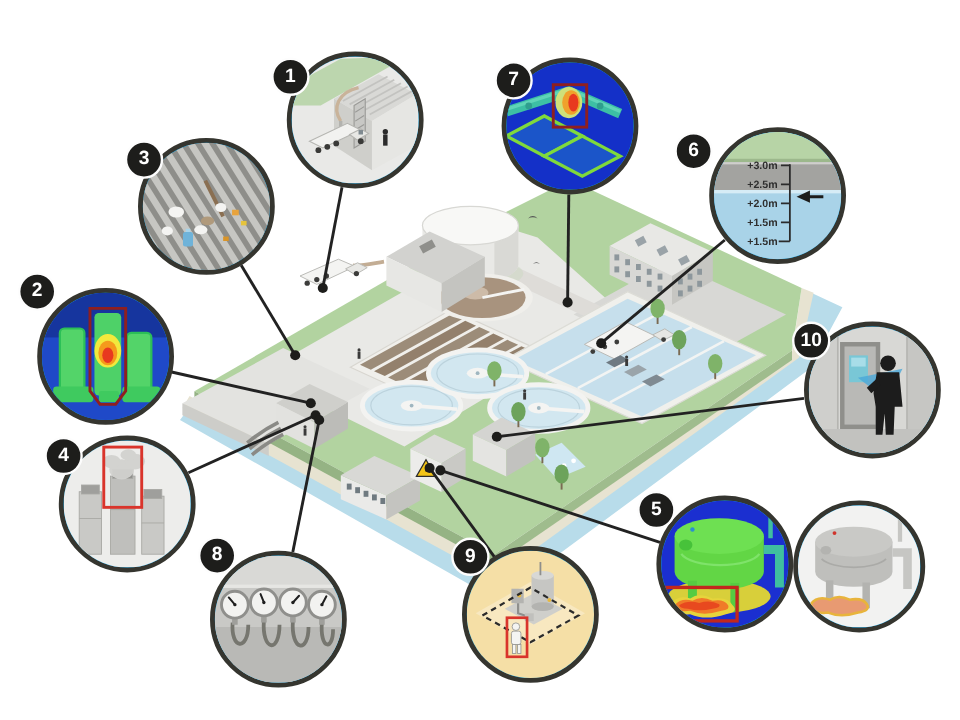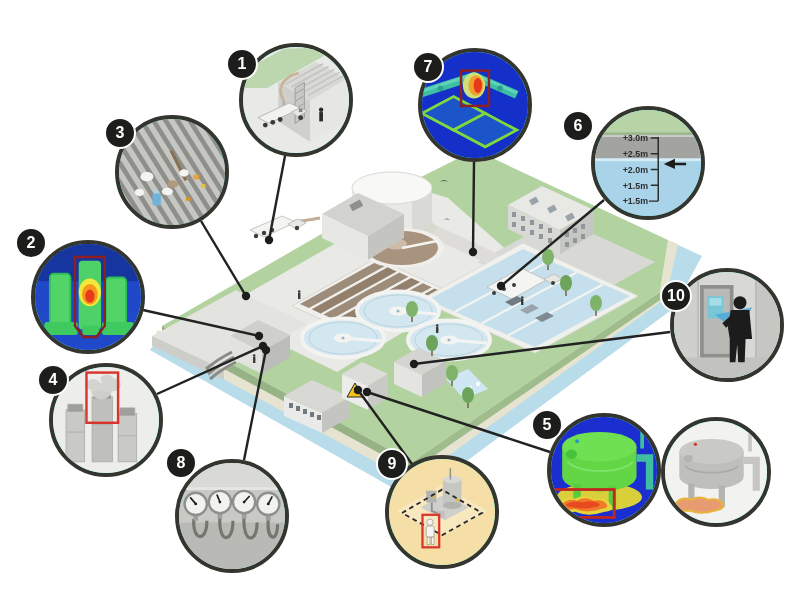--- a/index.html
+++ b/index.html
@@ -1,19 +1,19 @@
 <!DOCTYPE html>
 <html><head>
 <meta charset="utf-8">
 <style>
   html,body{margin:0;padding:0;background:#fff;}
   #canvas{position:relative;width:800px;height:600px;background:#ffffff;overflow:hidden;
           font-family:"Liberation Sans",sans-serif;}
   #plant{position:absolute;left:0;top:0;}
-  .co{position:absolute;border-radius:50%;border:4px solid #35352f;background:#5eead4;
+  .co{position:absolute;border-radius:50%;border:4px solid #35352f;background:#0ea5e9;
       overflow:hidden;box-sizing:border-box;text-align:right;}
   .co svg{display:block;width:100%;height:100%;}
   .badge{position:absolute;min-width:32px;height:32px;box-sizing:border-box;padding:0 5px;
          background:#1d1d1b;border:2px solid #fdfdfd;border-radius:17px;color:#fff;
          display:flex;align-items:center;justify-content:center;
          font-weight:bold;font-size:16px;z-index:5;}
 </style>
 </head>
 <body>
 
@@ -583,17 +583,17 @@
     </div>
 <div class="badge" style="left:531px;top:409px;z-index:6">
       <span>5</span>
     </div>
 <div class="badge" style="left:412px;top:51px">
       <span>7</span>
     </div>
 <div class="badge" style="left:562px;top:110px">
       <span>6</span>
     </div>
-<div class="badge" style="left:660px;top:280px">
+<div class="badge" style="left:660px;top:268px">
       <span>10</span>
     </div>
 
 </div>
 
 </body></html>

